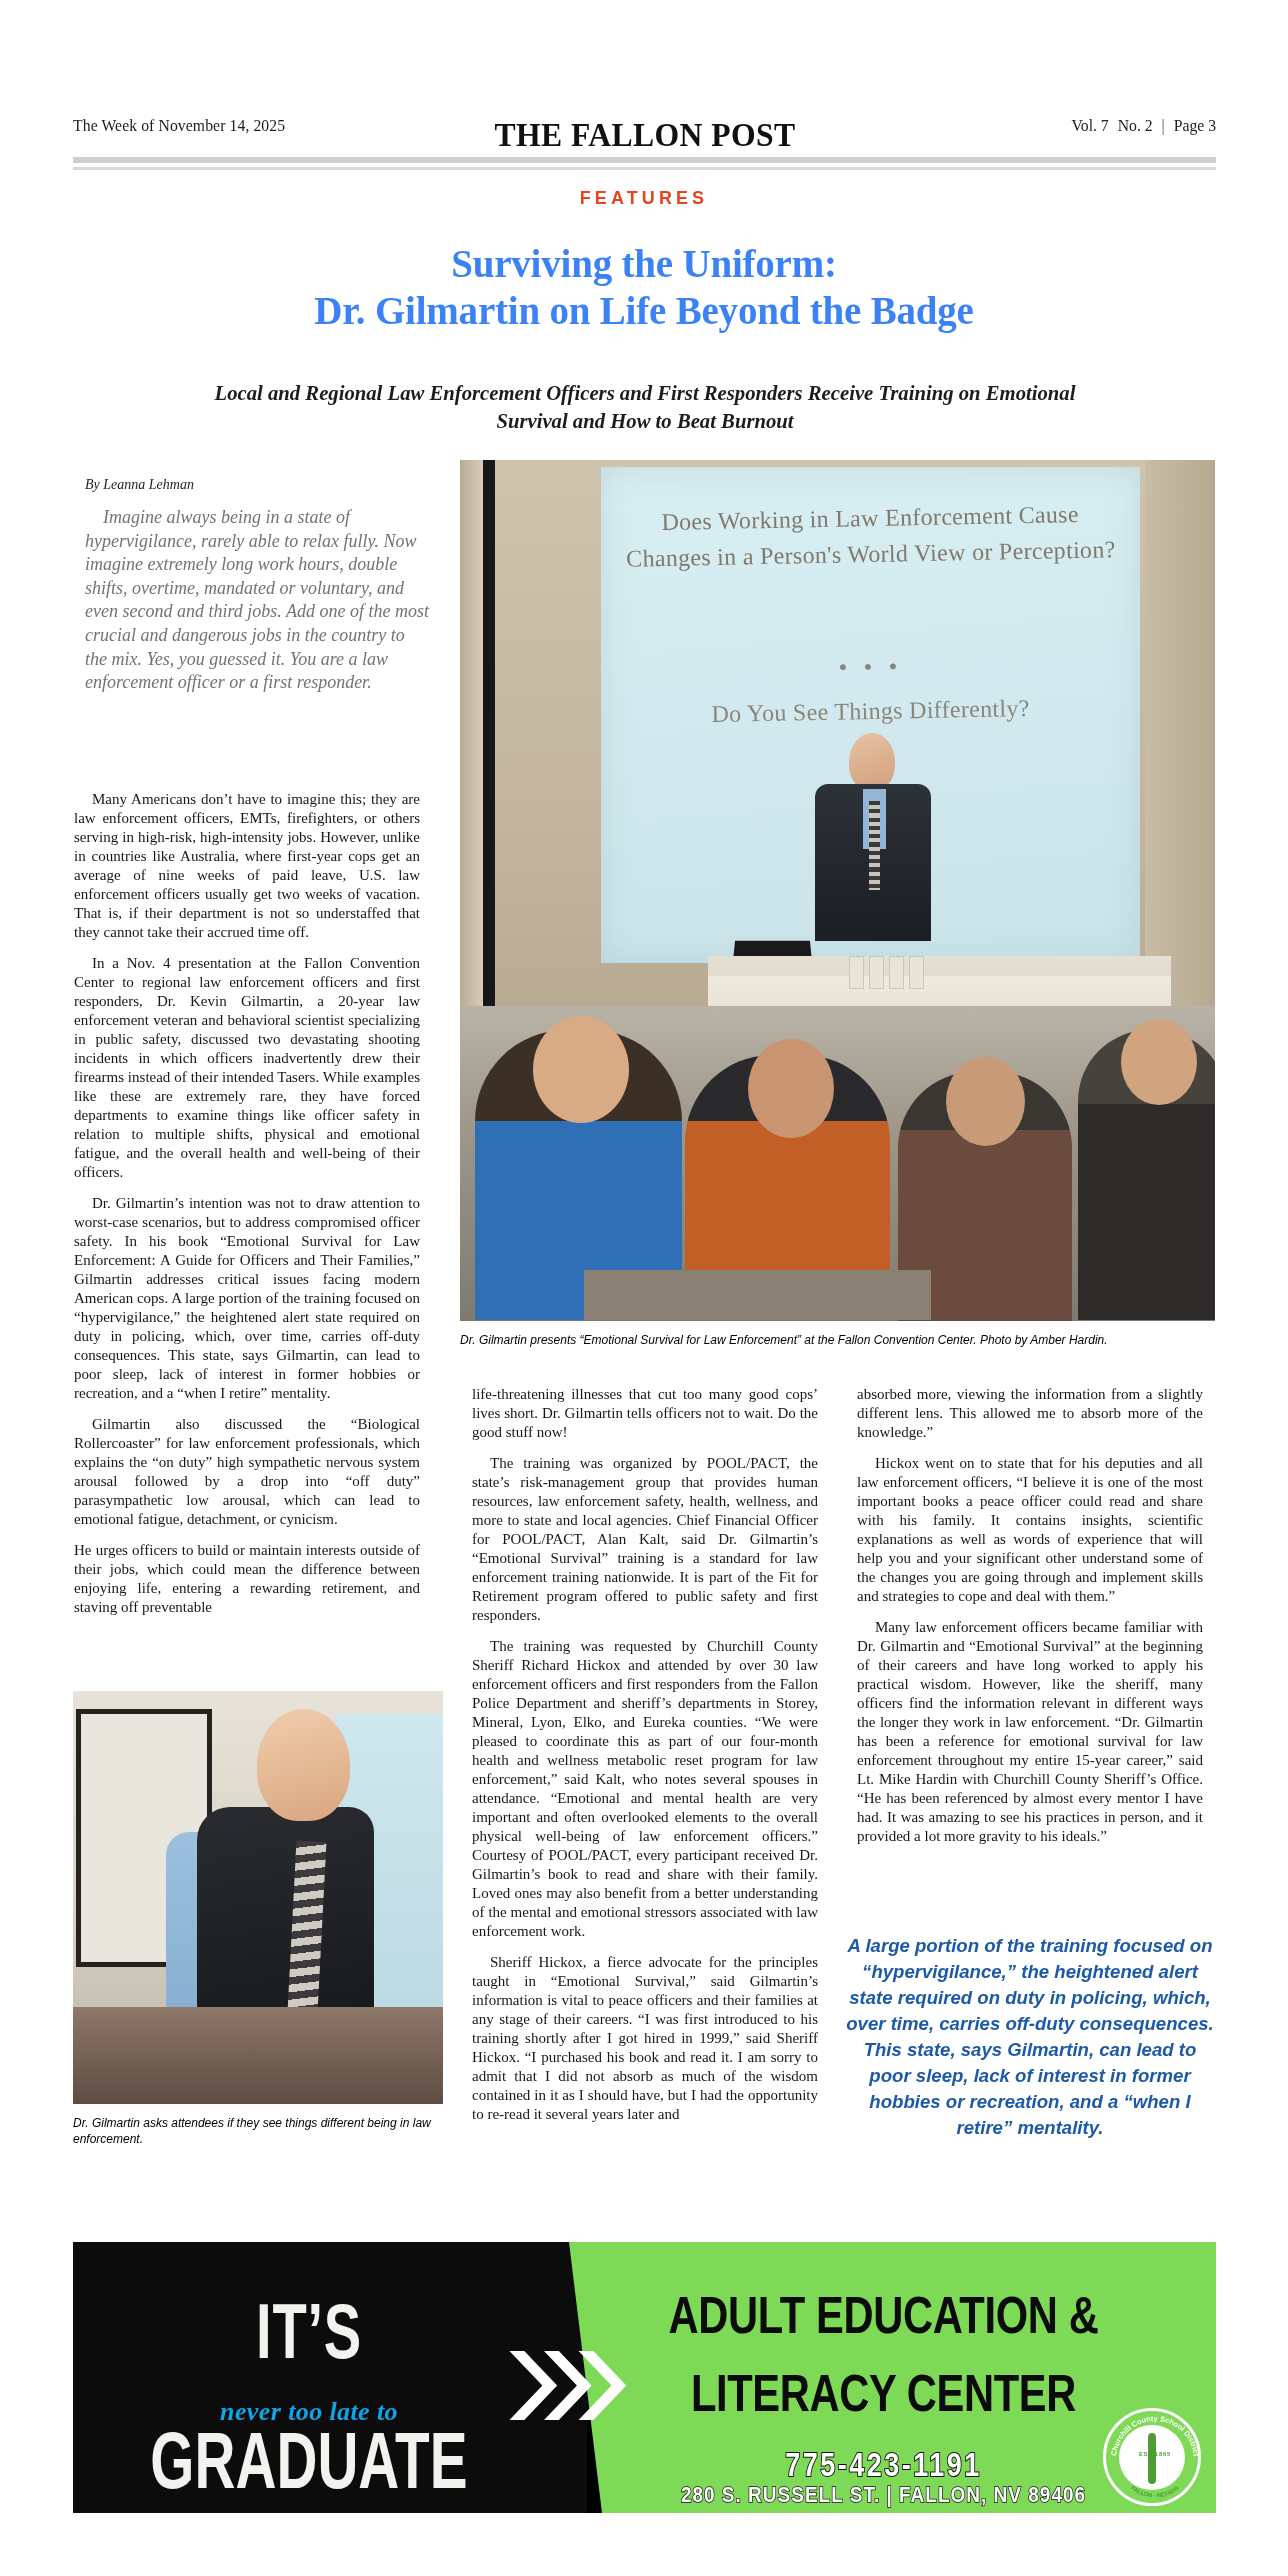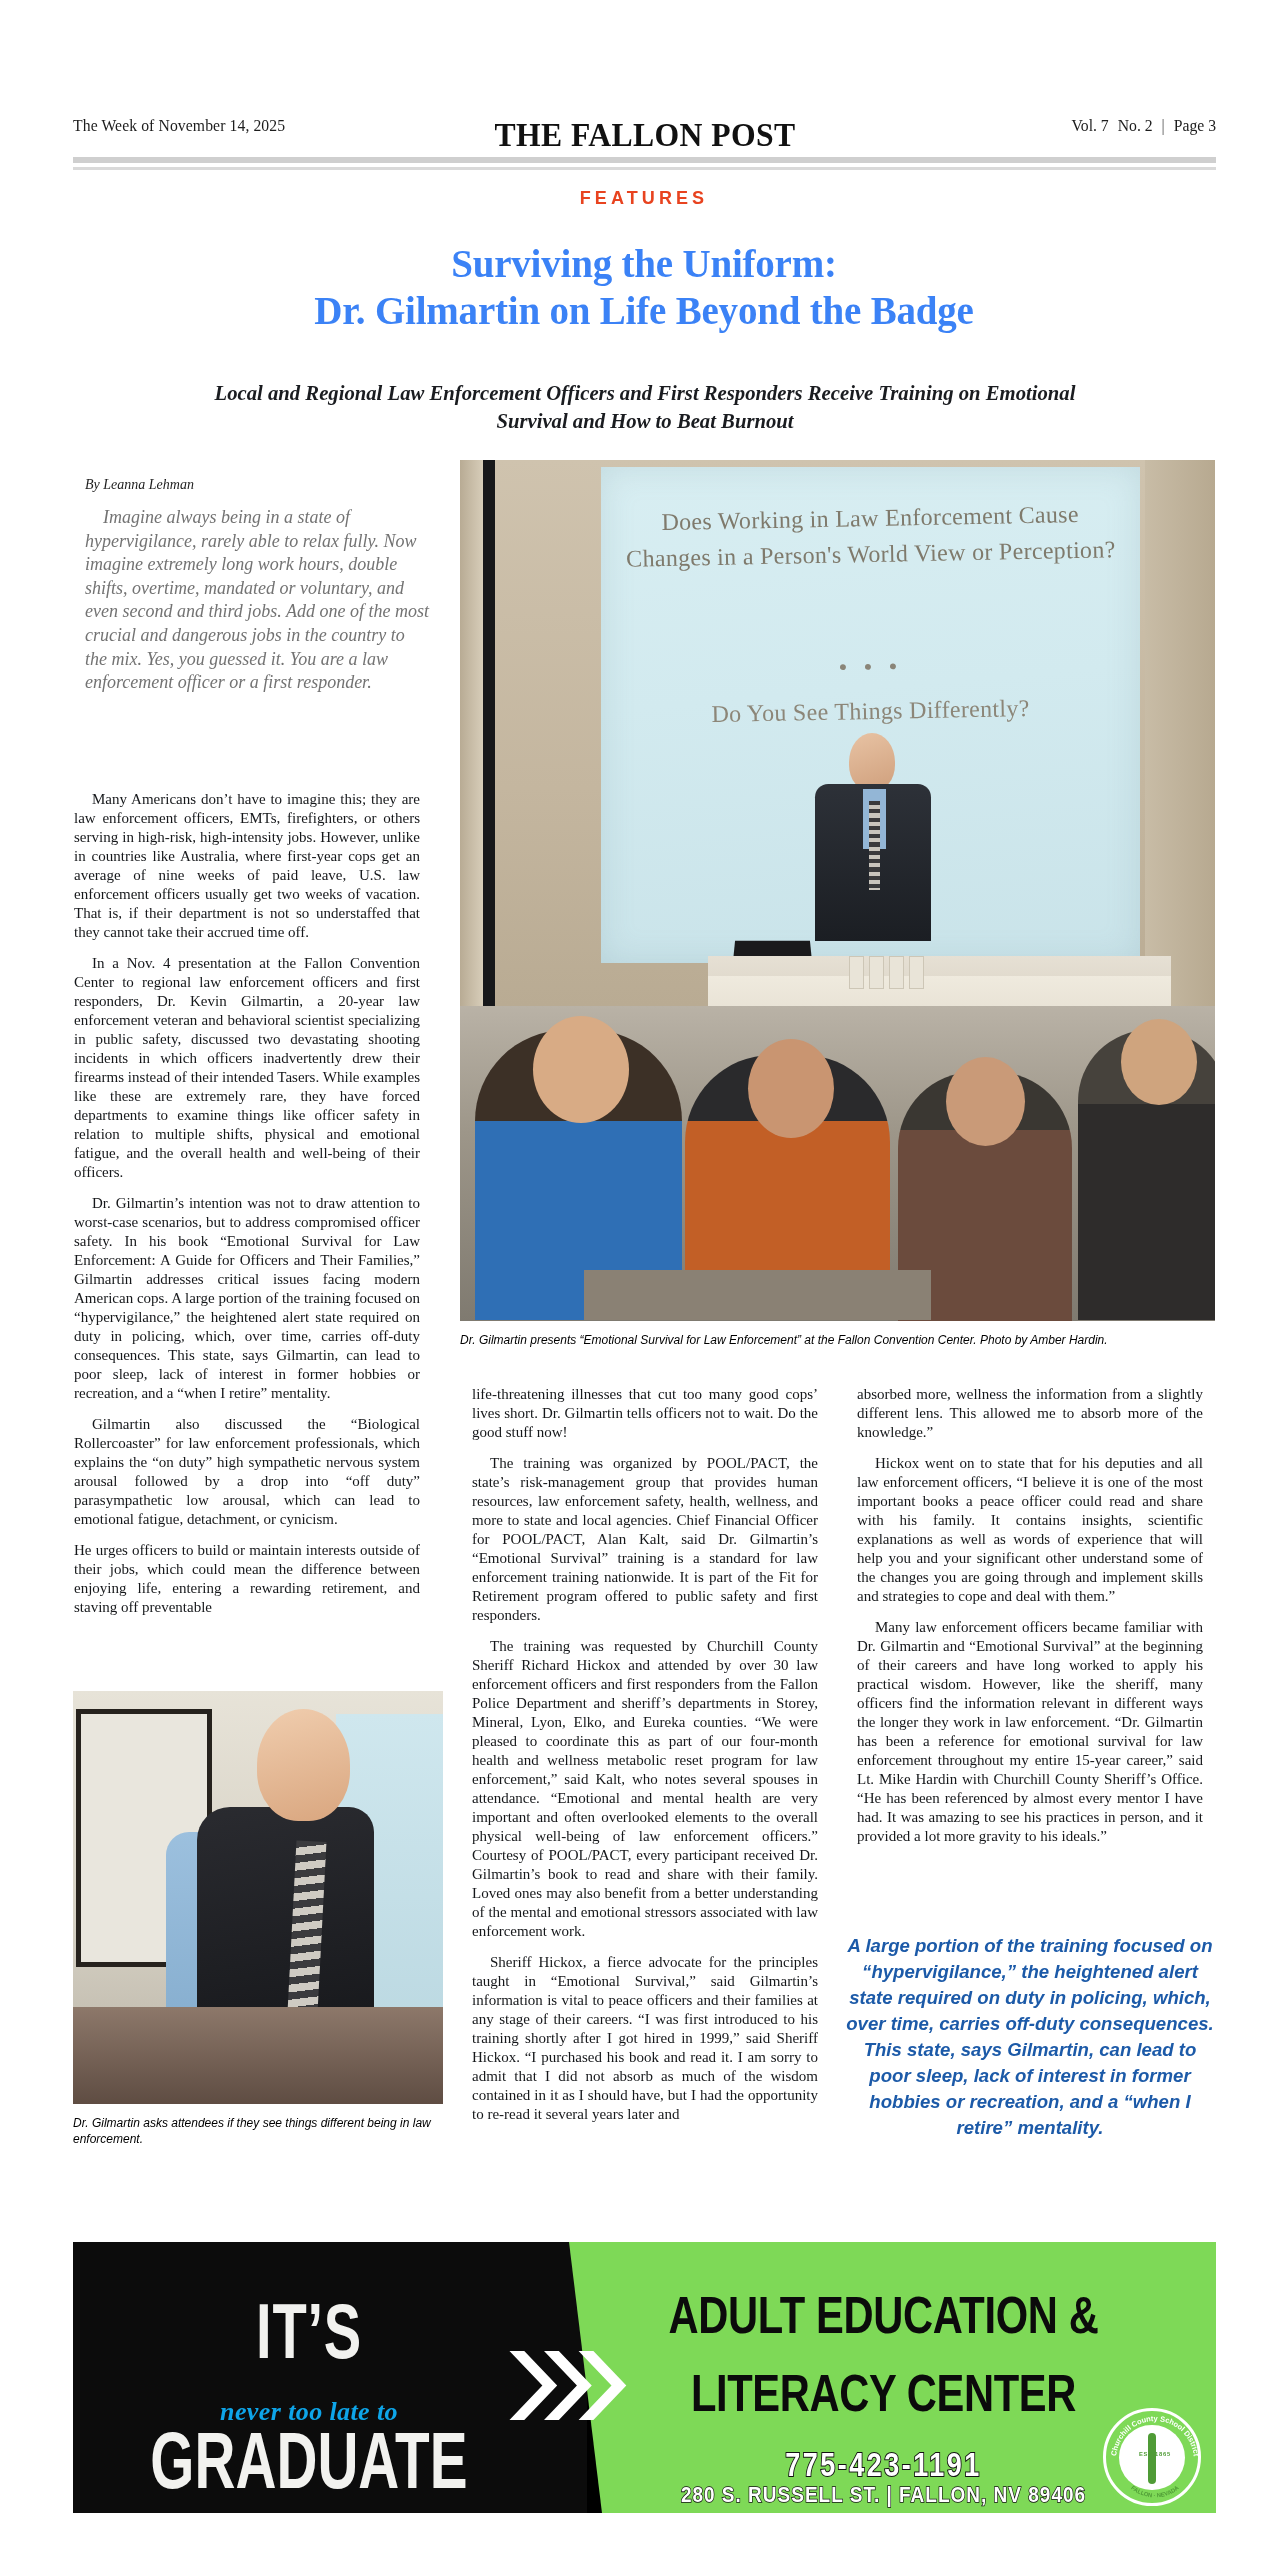--- a/index.html
+++ b/index.html
@@ -564,21 +564,21 @@
   <div class="caption" id="cap-main">Dr. Gilmartin presents “Emotional Survival for Law Enforcement” at the Fallon Convention Center. Photo by Amber Hardin.</div>
 
   <div class="col" id="col2">
     <p class="noind">life-threatening illnesses that cut too many good cops’ lives short. Dr. Gilmartin tells officers not to wait. Do the good stuff now!</p>
     <p>The training was organized by POOL/PACT, the state’s risk-management group that provides human resources, law enforcement safety, health, wellness, and more to state and local agencies. Chief Financial Officer for POOL/PACT, Alan Kalt, said Dr. Gilmartin’s “Emotional Survival” training is a standard for law enforcement training nationwide. It is part of the Fit for Retirement program offered to public safety and first responders.</p>
     <p>The training was requested by Churchill County Sheriff Richard Hickox and attended by over 30 law enforcement officers and first responders from the Fallon Police Department and sheriff’s departments in Storey, Mineral, Lyon, Elko, and Eureka counties. “We were pleased to coordinate this as part of our four-month health and wellness metabolic reset program for law enforcement,” said Kalt, who notes several spouses in attendance. “Emotional and mental health are very important and often overlooked elements to the overall physical well-being of law enforcement officers.” Courtesy of POOL/PACT, every participant received Dr. Gilmartin’s book to read and share with their family. Loved ones may also benefit from a better understanding of the mental and emotional stressors associated with law enforcement work.</p>
     <p>Sheriff Hickox, a fierce advocate for the principles taught in “Emotional Survival,” said Gilmartin’s information is vital to peace officers and their families at any stage of their careers. “I was first introduced to his training shortly after I got hired in 1999,” said Sheriff Hickox. “I purchased his book and read it. I am sorry to admit that I did not absorb as much of the wisdom contained in it as I should have, but I had the opportunity to re-read it several years later and</p>
   </div>
 
   <div class="col" id="col3">
-    <p class="noind">absorbed more, wellness the information from a slightly different lens. This allowed me to absorb more of the knowledge.”</p>
+    <p class="noind">absorbed more, viewing the information from a slightly different lens. This allowed me to absorb more of the knowledge.”</p>
     <p>Hickox went on to state that for his deputies and all law enforcement officers, “I believe it is one of the most important books a peace officer could read and share with his family. It contains insights, scientific explanations as well as words of experience that will help you and your significant other understand some of the changes you are going through and implement skills and strategies to cope and deal with them.”</p>
     <p>Many law enforcement officers became familiar with Dr. Gilmartin and “Emotional Survival” at the beginning of their careers and have long worked to apply his practical wisdom. However, like the sheriff, many officers find the information relevant in different ways the longer they work in law enforcement. “Dr. Gilmartin has been a reference for emotional survival for law enforcement throughout my entire 15-year career,” said Lt. Mike Hardin with Churchill County Sheriff’s Office. “He has been referenced by almost every mentor I have had. It was amazing to see his practices in person, and it provided a lot more gravity to his ideals.”</p>
   </div>
 
   <div class="pullquote">A large portion of the training focused on “hypervigilance,” the heightened alert state required on duty in policing, which, over time, carries off-duty consequences. This state, says Gilmartin, can lead to poor sleep, lack of interest in former hobbies or recreation, and a “when I retire” mentality.</div>
 
   <div class="photo-side">
     <div class="ps-wall"></div>
     <div class="ps-win"></div>
     <div class="ps-screenglow"></div>

